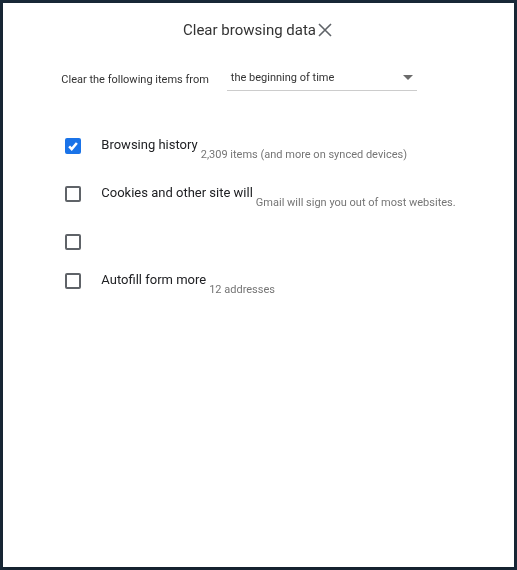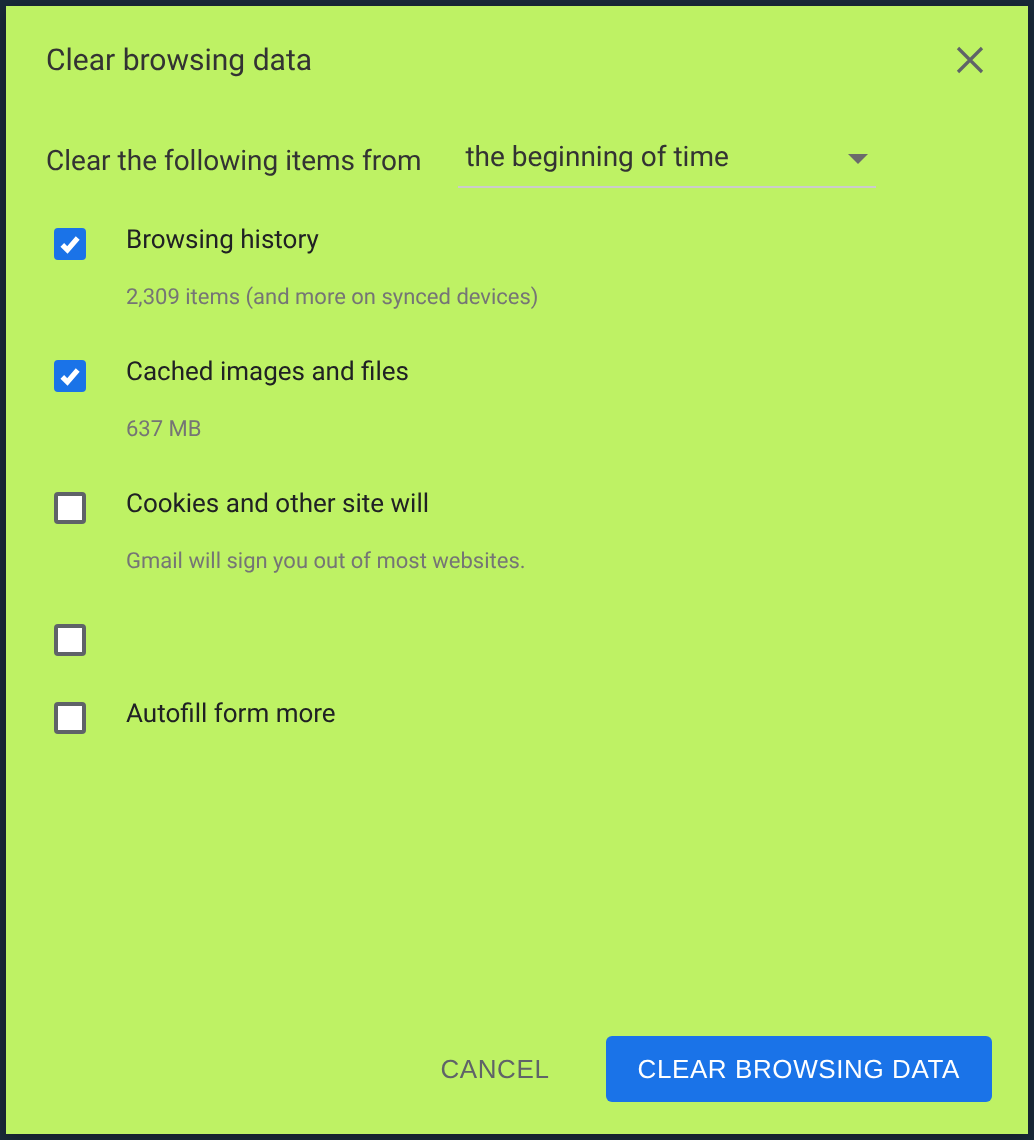--- a/index.html
+++ b/index.html
@@ -10,24 +10,25 @@
     height: 570px;
     overflow: hidden;
     position: relative;
   }
   .dialog {
     position: absolute;
     top: 3px;
     left: 3px;
     right: 3px;
     bottom: 3px;
-    background: #bef264;
+    background: #ffffff;
     box-shadow: 0 2px 8px rgba(0,0,0,0.3);
     display: flex;
     flex-direction: column;
+    align-items: center;
   }
   .header {
     padding: 18px 20px 10px 20px;
     display: flex;
     justify-content: space-between;
     align-items: flex-start;
   }
   .title {
     font-size: 15px;
     color: #333;
@@ -46,22 +47,22 @@
   .close-btn svg { width: 14px; height: 14px; }
   .body {
     flex: 1;
     padding: 18px 20px 0 20px;
     overflow-y: auto;
   }
   .time-row {
     display: flex;
     align-items: center;
     gap: 18px;
-    margin-bottom: 9px;
-    font-size: 14px;
+    margin-bottom: 36px;
+    font-size: 11px;
     color: #333;
   }
   .dropdown {
     position: relative;
     display: flex;
     align-items: center;
     justify-content: space-between;
     gap: 60px;
     border-bottom: 1px solid #ccc;
     padding: 4px 4px 6px 4px;
@@ -97,21 +98,21 @@
   }
   .checkbox.checked {
     background: #1a73e8;
     border-color: #1a73e8;
   }
   .checkbox.checked svg {
     width: 12px; height: 12px;
     stroke: #fff; stroke-width: 3;
     fill: none;
   }
-  .opt-text { display: flex; flex-direction: column; gap: 3px; }
+  .opt-text { display: flex; flex-direction: row; gap: 3px; }
   .opt-label { font-size: 13px; color: #202124; }
   .opt-desc { font-size: 11px; color: #757575; line-height: 1.35; margin-top: 11px; }
   .footer {
     padding: 14px 18px 16px 18px;
     display: flex;
     justify-content: flex-end;
     gap: 12px;
   }
   .btn {
     border: none;
@@ -156,48 +157,34 @@
             <svg viewBox="0 0 14 14">
               <polyline points="2.5,7.5 5.5,10.5 11.5,3.5"></polyline>
             </svg>
           </div>
           <div class="opt-text">
             <div class="opt-label">Browsing history</div>
             <div class="opt-desc">2,309 items (and more on synced devices)</div>
           </div>
         </div>
         <div class="option">
-          <div class="checkbox checked">
-            <svg viewBox="0 0 14 14">
-              <polyline points="2.5,7.5 5.5,10.5 11.5,3.5"></polyline>
-            </svg>
-          </div>
-          <div class="opt-text">
-            <div class="opt-label">Cached images and files</div>
-            <div class="opt-desc">637 MB</div>
-          </div>
-        </div>
-        <div class="option">
           <div class="checkbox"></div>
           <div class="opt-text">
             <div class="opt-label">Cookies and other site will</div>
             <div class="opt-desc">Gmail will sign you out of most websites.</div>
           </div>
         </div>
         <div class="option">
           <div class="checkbox"></div>
         </div>
         <div class="option">
           <div class="checkbox"></div>
           <div class="opt-text">
             <div class="opt-label">Autofill form more</div>
+            <div class="opt-desc">12 addresses</div>
           </div>
         </div>
       </div>
 
   </div>
 
-  <div class="footer">
-    <button class="btn btn-cancel">CANCEL</button>
-    <button class="btn btn-primary">CLEAR BROWSING DATA</button>
-  </div>
 
 </div>
 
 </body></html>

